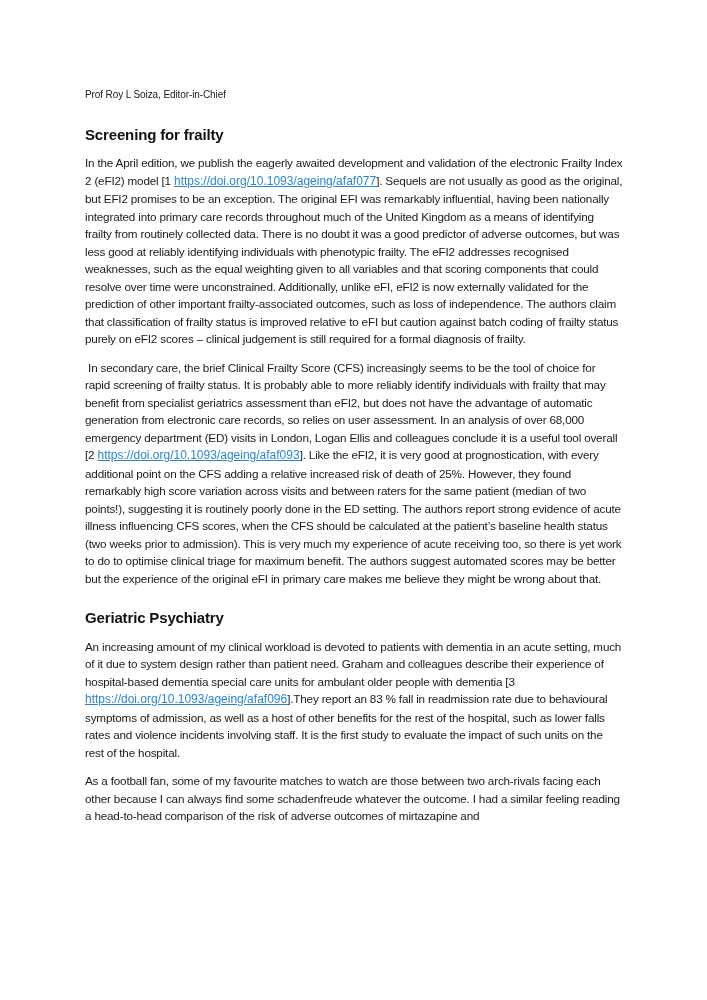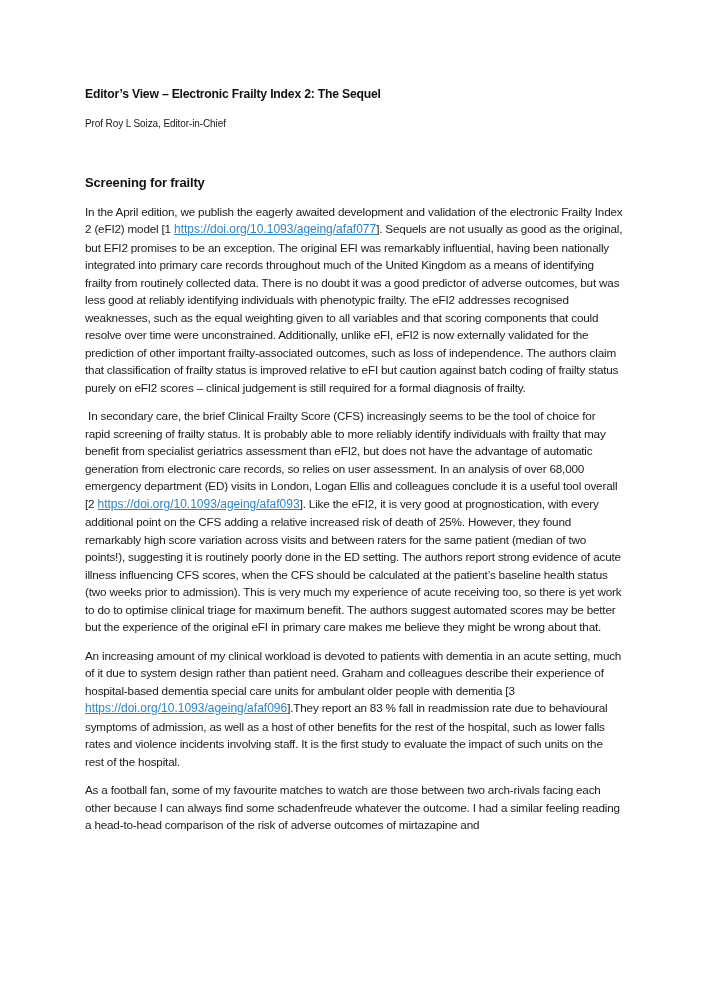--- a/index.html
+++ b/index.html
@@ -25,24 +25,24 @@
     letter-spacing: -0.2px;
     color: #111111;
   }
   p.byline {
     font-size: 10px;
     line-height: 17.5px;
     margin: 0 0 11px 0;
     letter-spacing: -0.1px;
   }
   h2.section-heading {
-    font-size: 13px;
+    font-size: 15px;
     line-height: 17.5px;
     font-weight: bold;
-    margin: 42px 0 11px 0;
+    margin: 22px 0 11px 0;
     letter-spacing: -0.15px;
     color: #111111;
   }
   p.body-para {
     font-size: 11.7px;
     line-height: 17.5px;
     margin: 0 0 11px 0;
     letter-spacing: -0.18px;
     white-space: pre-wrap;
   }
@@ -51,22 +51,22 @@
     font-size: 12px;
     letter-spacing: 0;
     text-decoration: underline;
     cursor: pointer;
   }
 </style>
 </head>
 <body>
 
 <div class="page">
-  <h1 class="doc-title">Editor’s View – Electronic Frailty Index 2: The Sequel</h1>
   <p class="byline">Prof Roy L Soiza, Editor-in-Chief</p>
   <div>
       <h2 class="section-heading">Screening for frailty</h2>
       <p class="body-para"><span>In the April edition, we publish the eagerly awaited development and validation of the electronic Frailty Index 2 (eFI2) model [1 </span><a class="doi-link" href="#">https://doi.org/10.1093/ageing/afaf077</a><span>]. Sequels are not usually as good as the original, but EFI2 promises to be an exception. The original EFI was remarkably influential, having been nationally integrated into primary care records throughout much of the United Kingdom as a means of identifying frailty from routinely collected data. There is no doubt it was a good predictor of adverse outcomes, but was less good at reliably identifying individuals with phenotypic frailty. The eFI2 addresses recognised weaknesses, such as the equal weighting given to all variables and that scoring components that could resolve over time were unconstrained. Additionally, unlike eFI, eFI2 is now externally validated for the prediction of other important frailty-associated outcomes, such as loss of independence. The authors claim that classification of frailty status is improved relative to eFI but caution against batch coding of frailty status purely on eFI2 scores – clinical judgement is still required for a formal diagnosis of frailty.</span></p>
       <p class="body-para"><span> In secondary care, the brief Clinical Frailty Score (CFS) increasingly seems to be the tool of choice for rapid screening of frailty status. It is probably able to more reliably identify individuals with frailty that may benefit from specialist geriatrics assessment than eFI2, but does not have the advantage of automatic generation from electronic care records, so relies on user assessment. In an analysis of over 68,000 emergency department (ED) visits in London, Logan Ellis and colleagues conclude it is a useful tool overall [2 </span><a class="doi-link" href="#">https://doi.org/10.1093/ageing/afaf093</a><span>]. Like the eFI2, it is very good at prognostication, with every additional point on the CFS adding a relative increased risk of death of 25%. However, they found remarkably high score variation across visits and between raters for the same patient (median of two points!), suggesting it is routinely poorly done in the ED setting. The authors report strong evidence of acute illness influencing CFS scores, when the CFS should be calculated at the patient’s baseline health status (two weeks prior to admission). This is very much my experience of acute receiving too, so there is yet work to do to optimise clinical triage for maximum benefit. The authors suggest automated scores may be better but the experience of the original eFI in primary care makes me believe they might be wrong about that.</span></p>
+      <h2 class="section-heading">Geriatric Psychiatry</h2>
       <p class="body-para"><span>An increasing amount of my clinical workload is devoted to patients with dementia in an acute setting, much of it due to system design rather than patient need. Graham and colleagues describe their experience of hospital-based dementia special care units for ambulant older people with dementia [3 </span><a class="doi-link" href="#">https://doi.org/10.1093/ageing/afaf096</a><span>].They report an 83 % fall in readmission rate due to behavioural symptoms of admission, as well as a host of other benefits for the rest of the hospital, such as lower falls rates and violence incidents involving staff. It is the first study to evaluate the impact of such units on the rest of the hospital.</span></p>
       <p class="body-para"><span>As a football fan, some of my favourite matches to watch are those between two arch-rivals facing each other because I can always find some schadenfreude whatever the outcome. I had a similar feeling reading a head-to-head comparison of the risk of adverse outcomes of mirtazapine and</span></p>
     </div>
 </div>
 
 </body></html>

